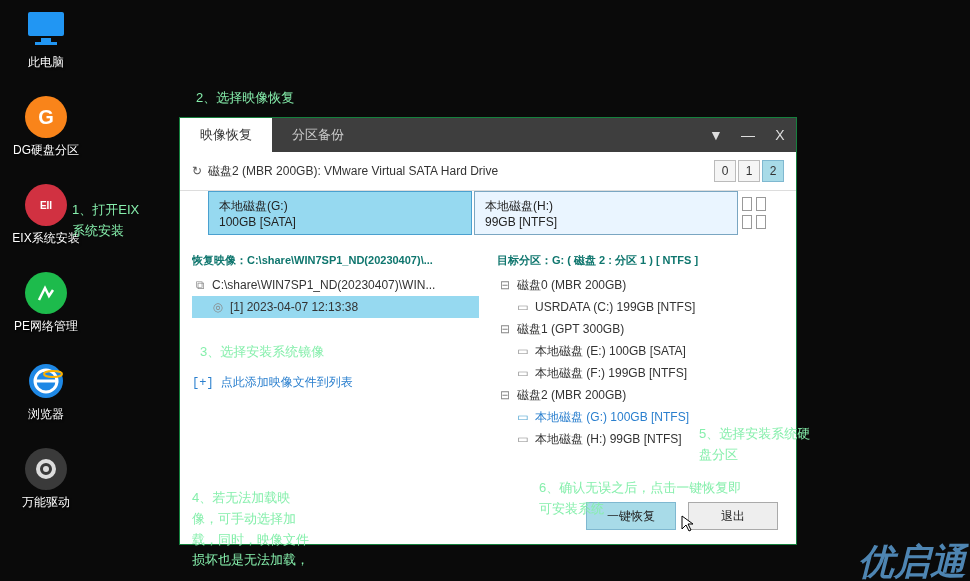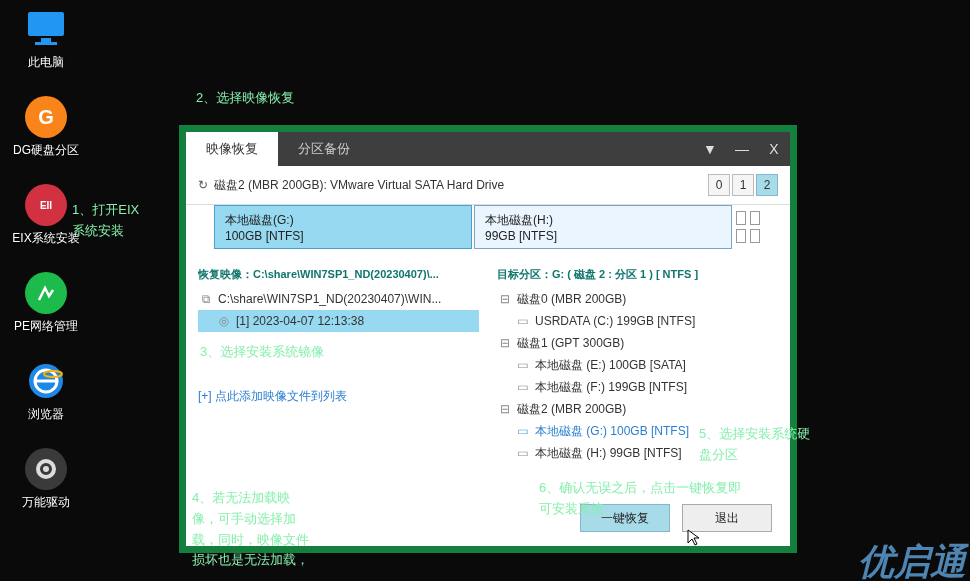--- a/index.html
+++ b/index.html
@@ -41,25 +41,25 @@
   position: absolute;
   color: #86efac;
   font-size: 13px;
   white-space: pre-line;
   line-height: 1.6;
 }
 
 
 .dialog {
   position: absolute;
-  left: 179px; top: 125px;
+  left: 179px; top: 117px;
   width: 618px; height: 428px;
   background: #fff;
   color: #222;
-  border: 7px solid #15803d;
+  border: 1px solid #15803d;
   font-size: 12px;
 }
 .titlebar {
   height: 34px;
   background: #3e3e3e;
   display: flex;
   align-items: stretch;
 }
 .tab {
   padding: 0 20px;
@@ -153,20 +153,21 @@
 .tree .ind0 { padding-left: 0; }
 .tree .ind1 { padding-left: 18px; }
 .tree .ico-f { width: 16px; text-align: center; margin-right: 4px; color: #888; }
 .tree .row.sel-target { color: #2a7fce; }
 .tree .row.sel-target .ico-f { color: #4aa0cf; }
 
 .addlink {
   color: #2a7fce;
   padding-top: 56px;
   cursor: pointer;
+  font-family: Liberation Mono, monospace;
 }
 
 .footer {
   position: absolute;
   right: 18px; bottom: 14px;
   display: flex; gap: 12px;
 }
 .btn {
   width: 90px; height: 28px;
   border: 1px solid #aaa;
@@ -277,21 +278,21 @@
     <span class="refresh">↻</span>
     <span class="diskname">磁盘2 (MBR 200GB): VMware Virtual SATA Hard Drive</span>
     <span class="disknum">0</span>
     <span class="disknum">1</span>
     <span class="disknum active">2</span>
   </div>
 
   <div class="diskmap">
     <div class="part selected">
       <div>本地磁盘(G:)</div>
-      <div>100GB [NTFS]</div>
+      <div>100GB [SATA]</div>
     </div>
     <div class="part" style="background:#eaf5ff">
       <div>本地磁盘(H:)</div>
       <div>99GB [NTFS]</div>
     </div>
     <div class="qr">
         <span></span>
         <span></span>
         <span></span>
         <span></span>

